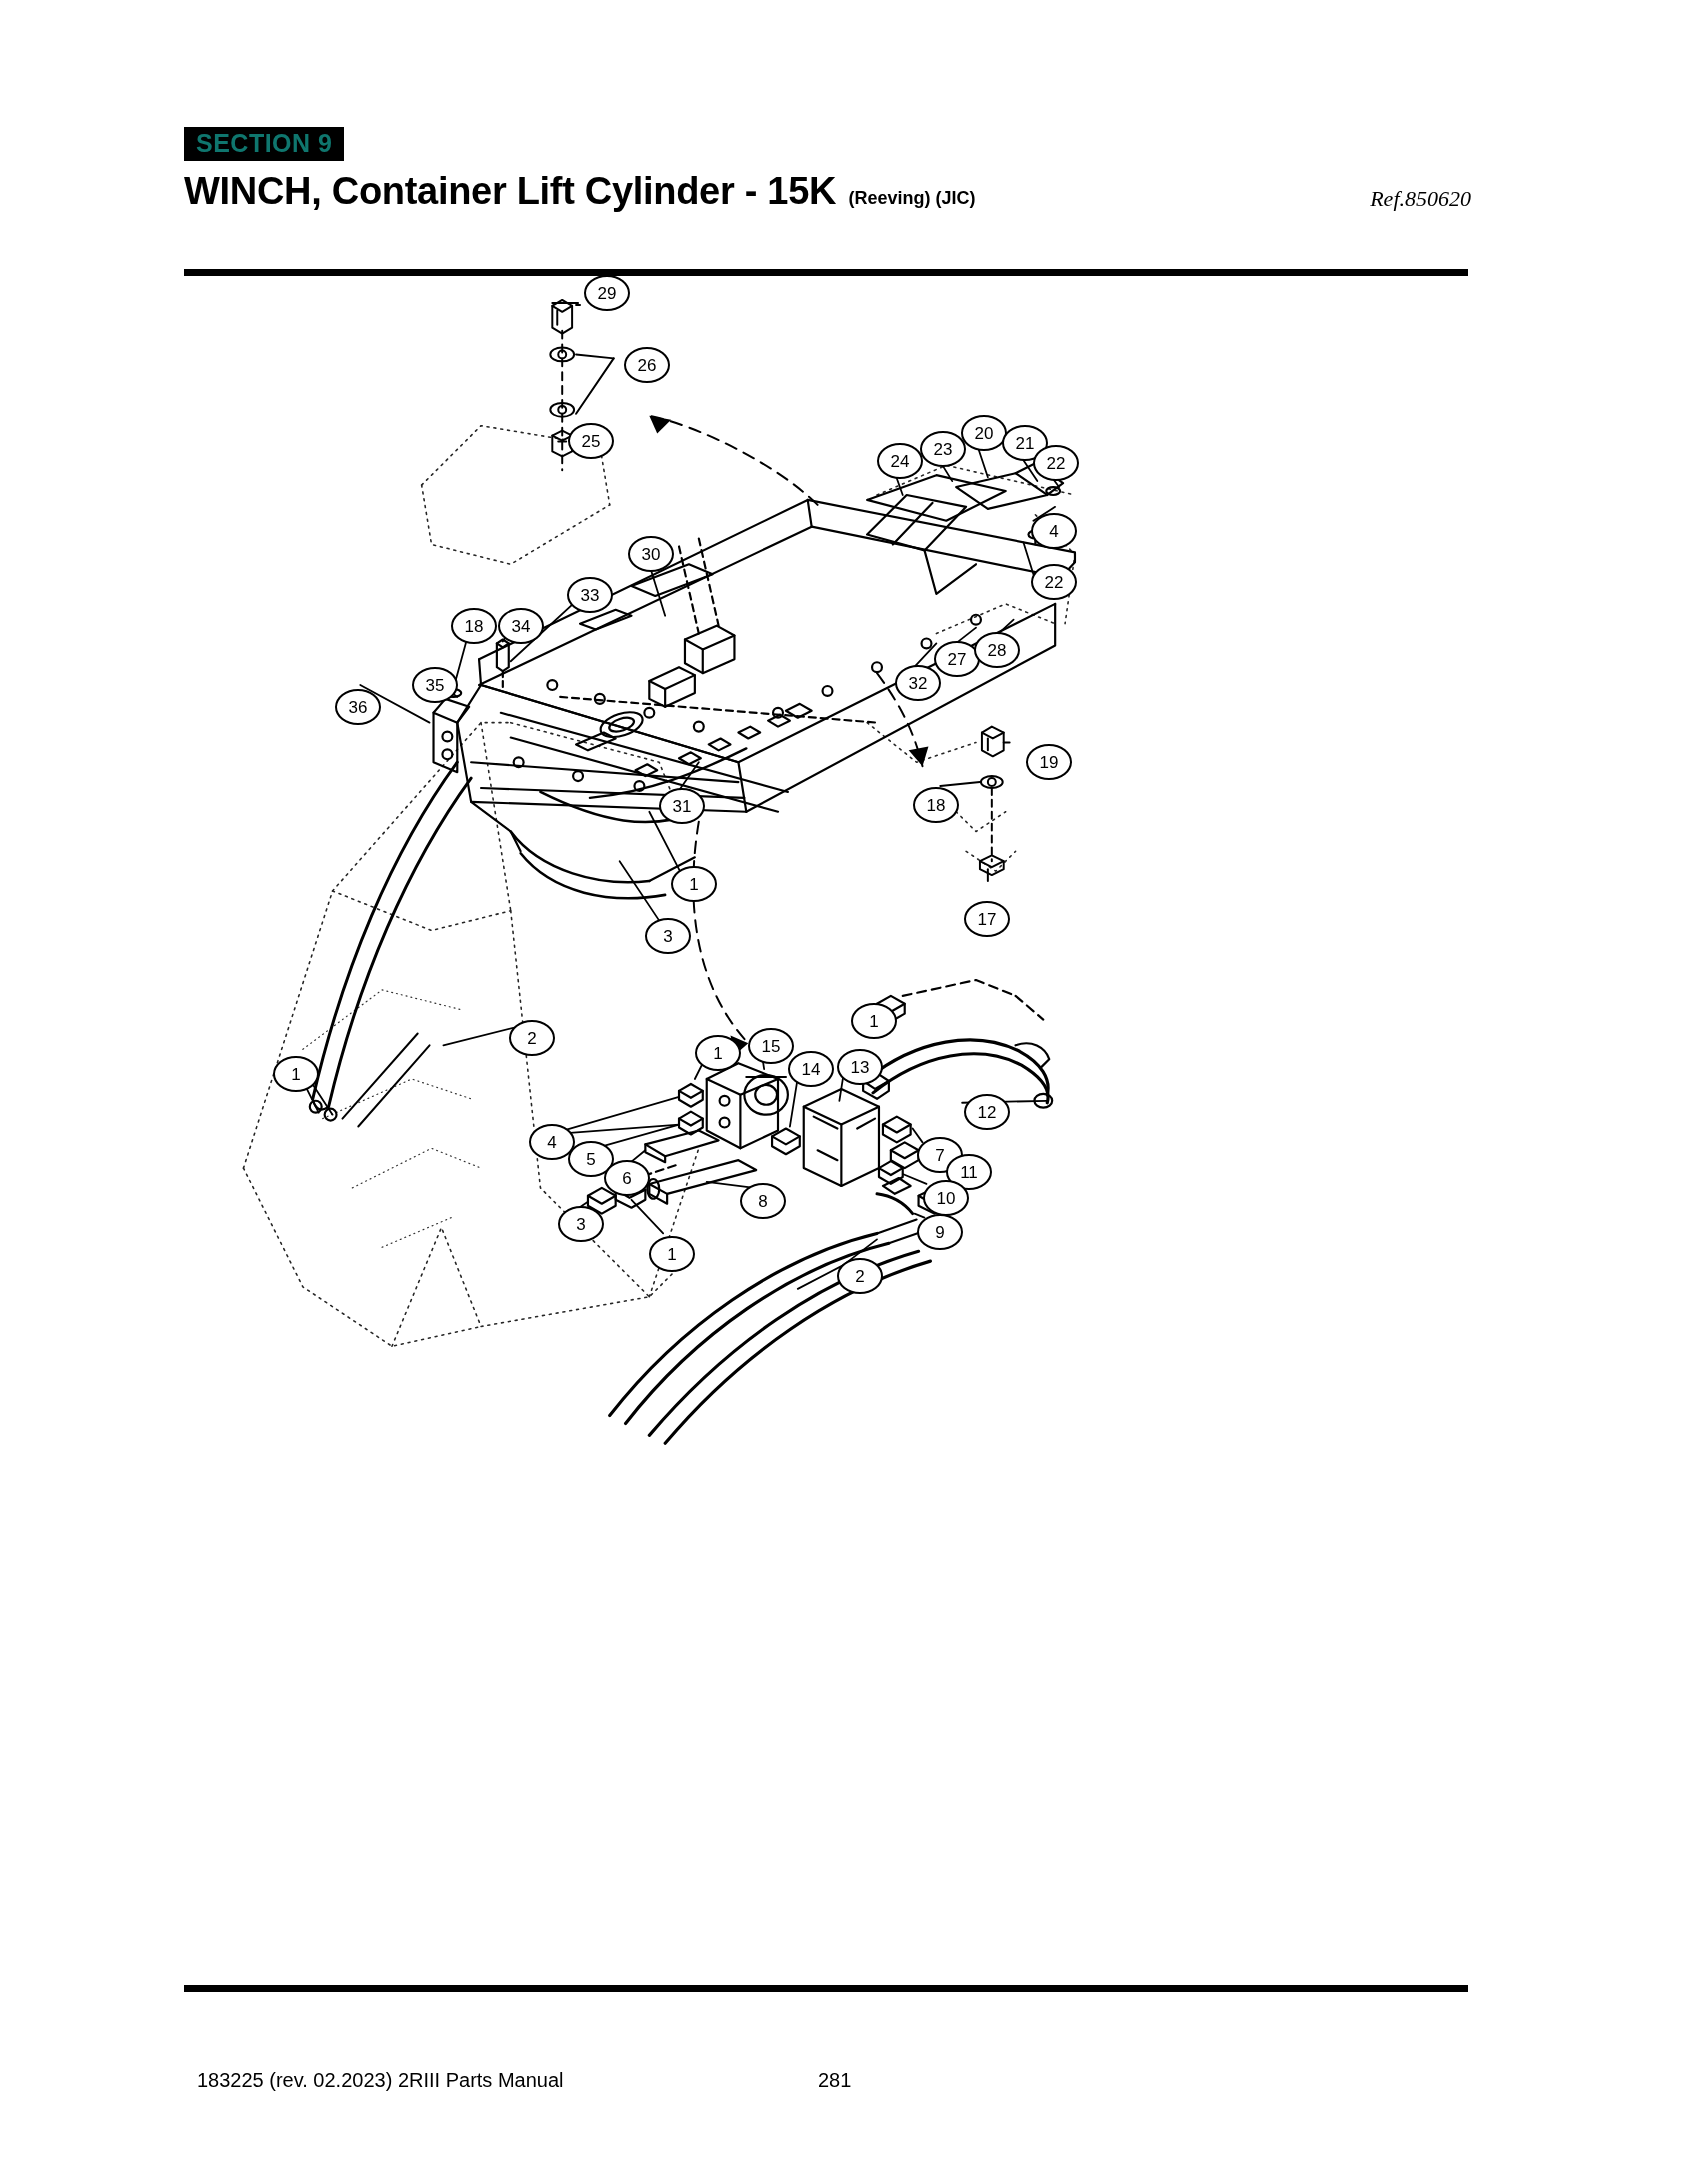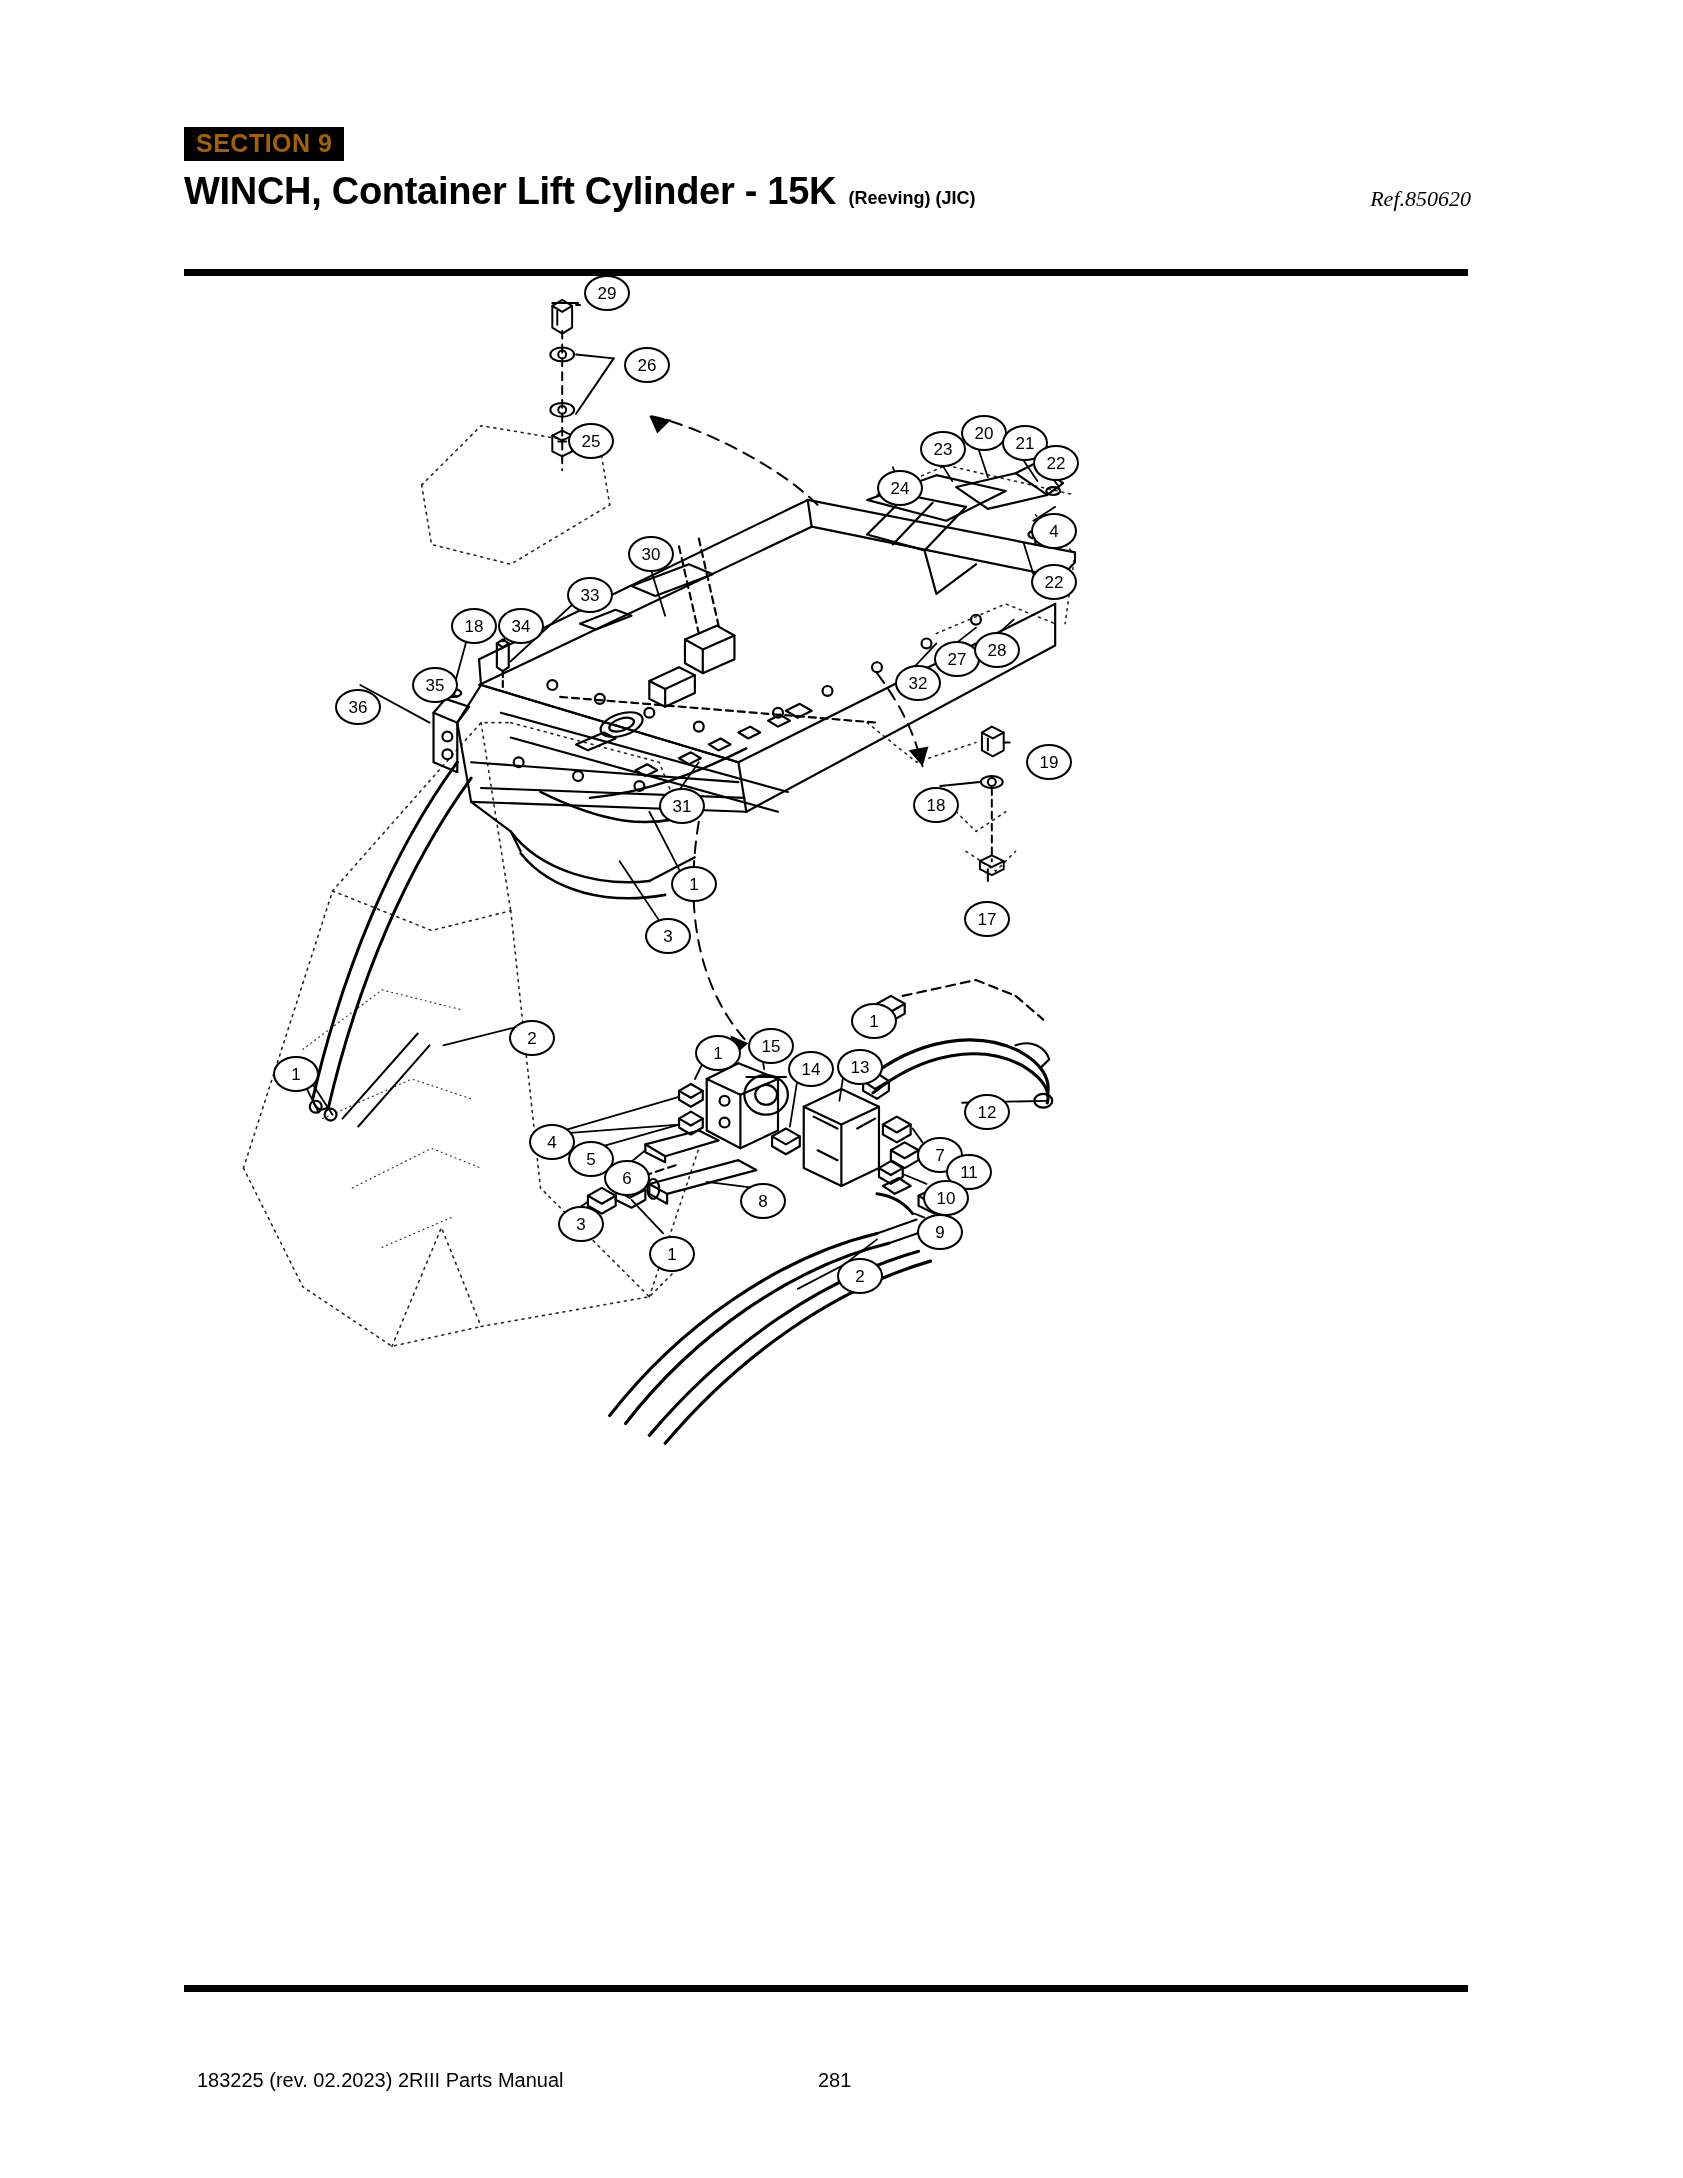--- a/index.html
+++ b/index.html
@@ -26,21 +26,21 @@
   
   .header {
     position: absolute;
     left: 184px;
     top: 127px;
     width: 1287px;
   }
   .section-tag {
     display: inline-block;
     background: #000000;
-    color: #a16207;
+    color: #0f766e;
     font-weight: bold;
     font-size: 25px;
     letter-spacing: 0.5px;
     padding: 4px 12px 5px 12px;
     line-height: 1;
   }
   .title-row {
     position: relative;
     margin-top: 9px;
     height: 48px;
@@ -442,21 +442,21 @@
           <path d="M396 922 L408 914"></path>
           <path d="M484 946 L452 912"></path>
           <path d="M666 978 L620 1002"></path>
           <path d="M666 978 L700 952"></path>
         </g>
       </g>
     </svg>
   <div class="callout" style="left: 400px; top: -22px;">29</div>
       <div class="callout" style="left: 440px; top: 50px;">26</div>
       <div class="callout" style="left: 384px; top: 126px;">25</div>
-      <div class="callout" style="left: 693px; top: 146px; margin-top: 27px;">24</div>
+      <div class="callout" style="left: 693px; top: 146px;">24</div>
       <div class="callout" style="left: 736px; top: 134px;">23</div>
       <div class="callout" style="left: 777px; top: 118px;">20</div>
       <div class="callout" style="left: 818px; top: 128px;">21</div>
       <div class="callout" style="left: 849px; top: 148px;">22</div>
       <div class="callout" style="left: 847px; top: 216px;">4</div>
       <div class="callout" style="left: 847px; top: 267px;">22</div>
       <div class="callout" style="left: 444px; top: 239px;">30</div>
       <div class="callout" style="left: 383px; top: 280px;">33</div>
       <div class="callout" style="left: 267px; top: 311px;">18</div>
       <div class="callout" style="left: 314px; top: 311px;">34</div>

